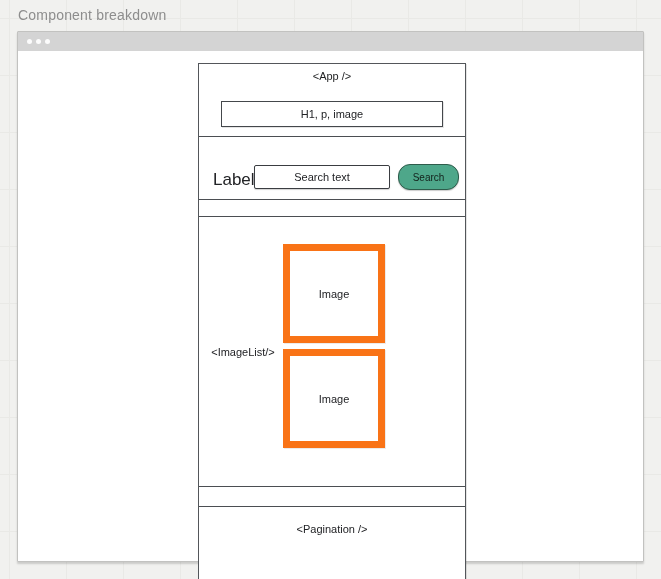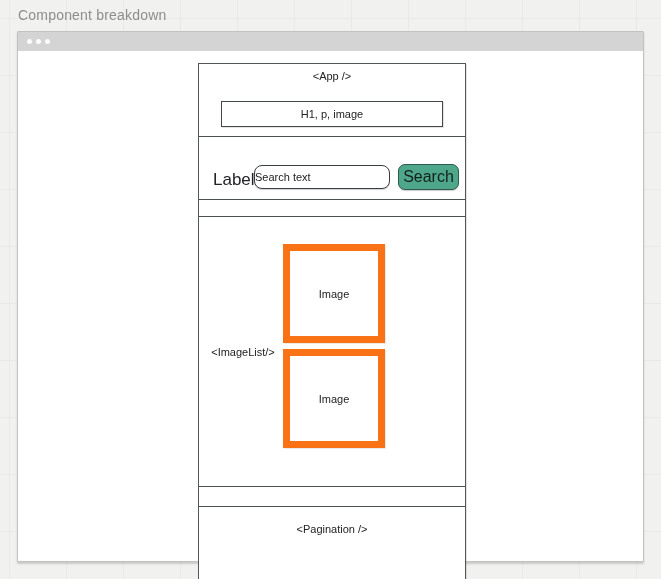--- a/index.html
+++ b/index.html
@@ -111,42 +111,42 @@
     top: 33px;
     font-size: 17px;
   }
   .search-input {
     position: absolute;
     left: 55px;
     top: 28px;
     width: 136px;
     height: 24px;
     border: 1px solid #3a3d41;
-    border-radius: 8px;
+    border-radius: 2px;
     background: #fff;
     box-shadow: 0 1px 1px rgba(0,0,0,0.18);
     display: flex;
     align-items: center;
-    justify-content: flex-start;
+    justify-content: center;
     font-size: 11px;
   }
   .search-button {
     position: absolute;
     left: 199px;
     top: 27px;
     width: 61px;
     height: 26px;
     border: 1.5px solid #2e5c4b;
-    border-radius: 7px;
+    border-radius: 12px;
     background: #4ea78a;
     box-shadow: 0 1px 1px rgba(0,0,0,0.20);
     display: flex;
     align-items: center;
     justify-content: center;
-    font-size: 16px;
+    font-size: 10px;
     color: #13211b;
     cursor: pointer;
   }
   .imagelist-label {
     position: absolute;
     left: 8px;
     top: 129px;
     width: 72px;
     text-align: center;
     font-size: 11px;

